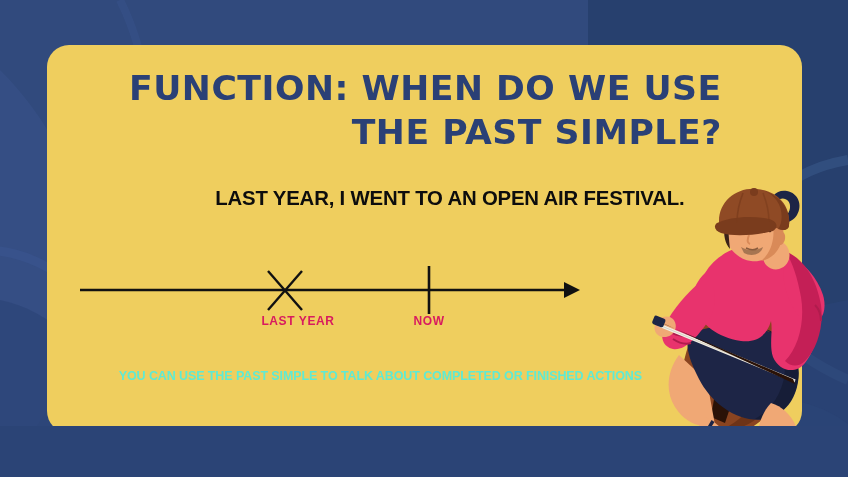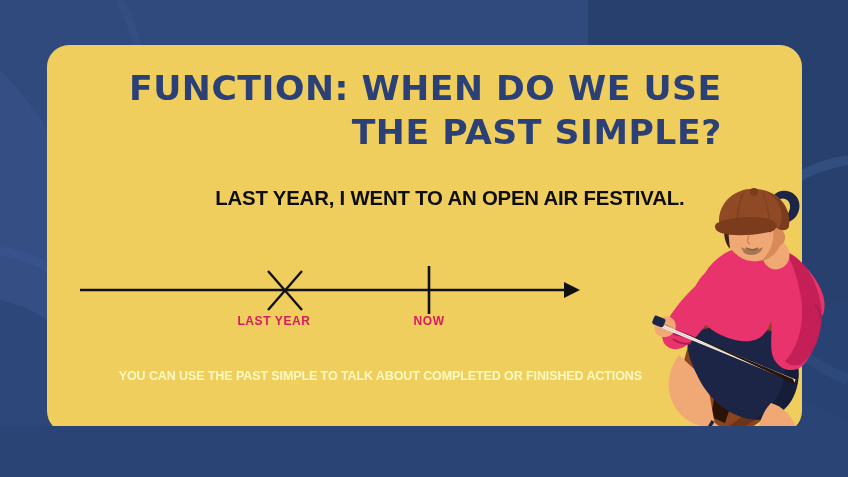--- a/index.html
+++ b/index.html
@@ -41,21 +41,21 @@
     font-weight:700;
     font-size:21px;
     letter-spacing:-0.2px;
     text-transform:uppercase;
     transform:scaleX(0.97);
     transform-origin:left center;
     white-space:nowrap;
   }
   .note{
     position:absolute;left:82px;top:366px;width:560px;
-    color:#fef9c3;
+    color:#5eead4;
     font-family:"Liberation Sans", sans-serif;
     font-weight:700;
     font-size:12.5px;
     line-height:21px;
     letter-spacing:-0.1px;
     text-transform:uppercase;
   }
   .note-line{display:block;white-space:nowrap;}
 
   
@@ -64,21 +64,21 @@
     position:absolute;
     color:#d81b5f;
     font-family:"Liberation Sans", sans-serif;
     font-weight:700;
     font-size:12px;
     letter-spacing:0.6px;
     text-transform:uppercase;
     white-space:nowrap;
     transform:translateX(-50%);
   }
-  .lbl-last{left:194px;top:56px;}
+  .lbl-last{left:218px;top:56px;}
   .lbl-now{left:349px;top:56px;}
 
   
   .cellist{position:absolute;left:645px;top:185px;width:210px;height:292px;}
 </style>
 </head>
 <body>
 
 <div class="slide">
 

